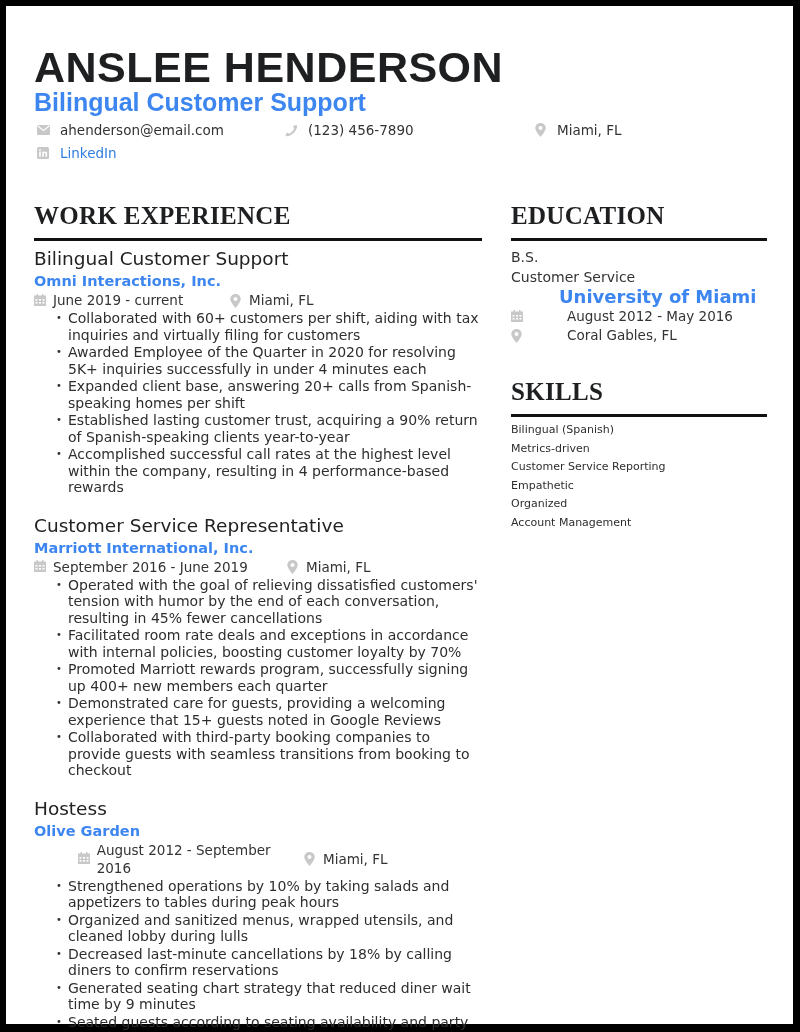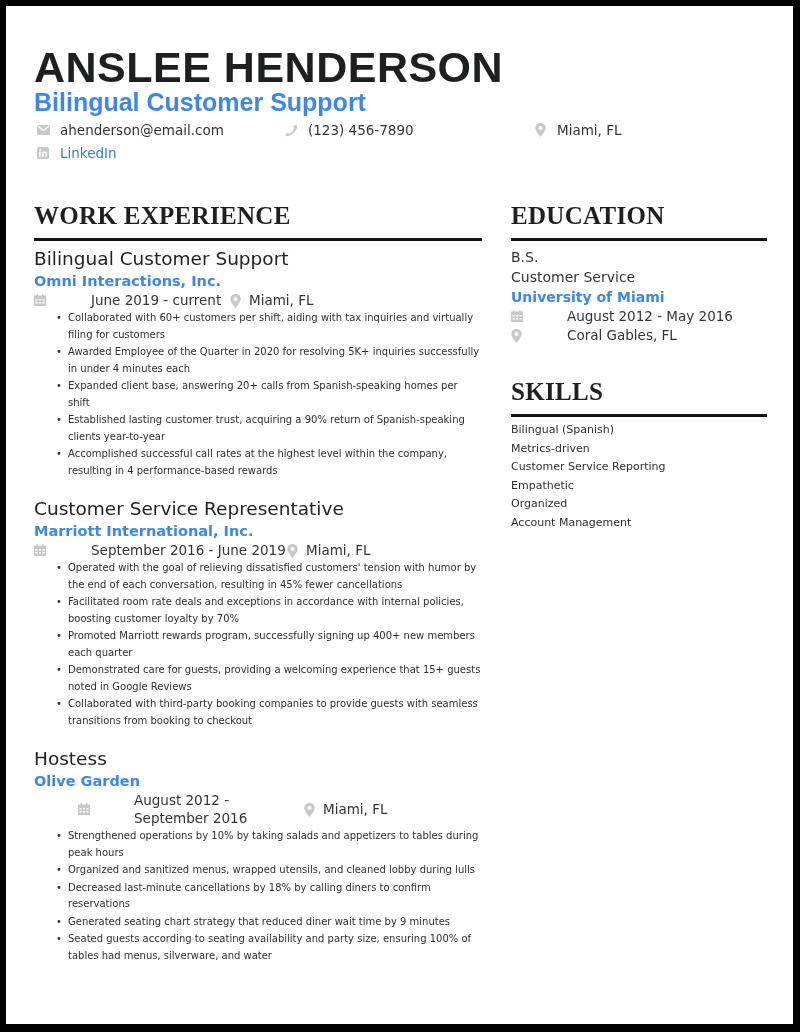--- a/index.html
+++ b/index.html
@@ -29,27 +29,27 @@
     border-bottom: 3px solid #111; padding-bottom: 8px;
   }
   .left { position: absolute; left: 28px; top: 196px; width: 448px; }
   .right { position: absolute; left: 505px; top: 196px; width: 256px; }
   .job { margin-top: 6px; }
   .job + .job { margin-top: 18px; }
   .job-title { font-size: 18.5px; color: #222; line-height: 24px; font-weight: 400; }
   .company { font-size: 14.5px; color: #3d86f0; font-weight: 700; line-height: 20px; }
   .meta { display: flex; align-items: center; font-size: 13.5px; color: #333; line-height: 18px; }
   .meta .ic { width: 13px; height: 13px; margin-right: 6px; display: inline-flex; }
-  .meta .date-wrap { display: flex; align-items: center; gap: 38px; }
+  .meta .date-wrap { display: flex; align-items: center; }
   .meta .loc-wrap { display: flex; align-items: center; }
   ul.bullets { list-style: none; margin-left: 22px; margin-top: 1px; }
-  ul.bullets li { position: relative; padding-left: 12px; font-size: 10px; line-height: 16.5px; color: #2e2e2e; margin-bottom: 1px; }
+  ul.bullets li { position: relative; padding-left: 12px; font-size: 14px; line-height: 16.5px; color: #2e2e2e; margin-bottom: 1px; }
   ul.bullets li::before { content: "•"; position: absolute; left: 0; top: 0; font-size: 10px; color: #333; }
   .edu-line { font-size: 14px; color: #333; line-height: 20px; }
-  .edu-school { font-size: 14px; color: #3d86f0; font-weight: 700; line-height: 20px; }
+  .edu-school { font-size: 18px; color: #3d86f0; font-weight: 700; line-height: 20px; margin-left: 48px; }
   .edu-meta { display: flex; align-items: center; font-size: 13.5px; color: #333; line-height: 19px; gap: 36px; }
   .edu-meta .ic { width: 13px; height: 13px; margin-right: 7px; display: inline-flex; }
   .skills-list { margin-top: 4px; }
   .skill { font-size: 11px; color: #2e2e2e; line-height: 18.5px; }
 </style>
 </head>
 <body>
 
 <div class="page">
 

